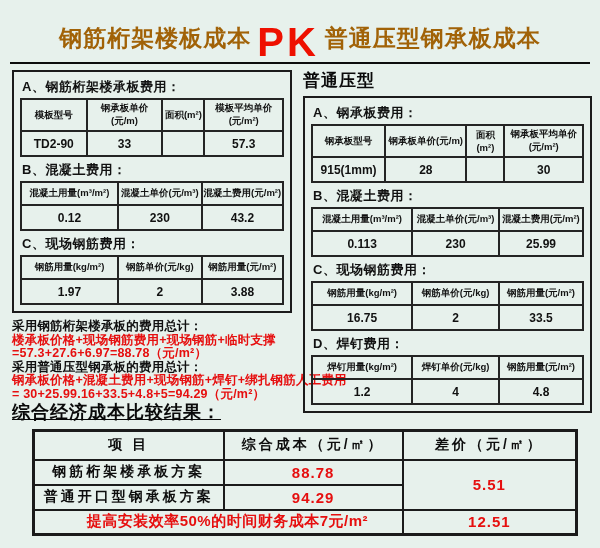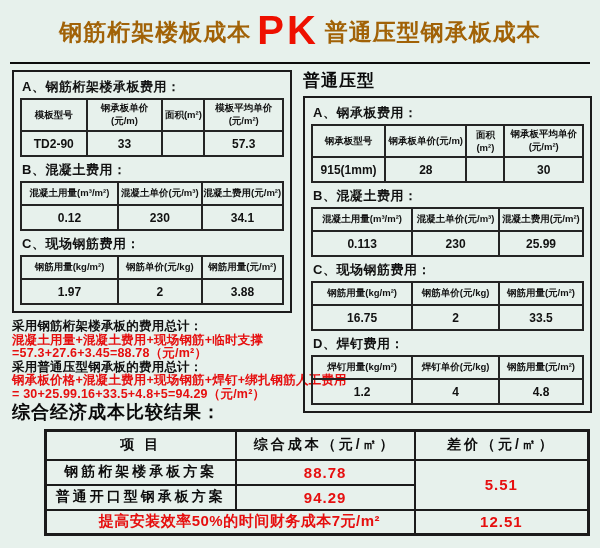--- a/index.html
+++ b/index.html
@@ -18,21 +18,21 @@
     position:absolute; top:10px; left:0; width:600px;
     text-align:center; white-space:nowrap;
   }
   .title-part {
     display:inline-block; vertical-align:middle;
     font-size:23px; letter-spacing:1px; color:#a16207;
   }
   .title-pk {
     display:inline-block; vertical-align:middle;
     font-size:40px; line-height:40px; letter-spacing:3px;
-    color:#ee1000; margin:0 6px 4px 6px;
+    color:#ee1000; margin:12px 6px 4px 6px;
   }
   .top-rule {
     position:absolute; top:62px; left:10px; width:580px;
     border-top:2px solid #0d0d0d;
   }
   
   .panel { position:absolute; top:68px; }
   .panel-left  { left:12px;  width:280px; }
   .panel-right { left:303px; width:289px; }
   .panel-label { font-size:17px; line-height:26px; color:#0a0a0a; letter-spacing:1px; }
@@ -50,24 +50,24 @@
   }
   table.sec th { font-size:9.5px; height:23px; padding:2px 0; }
   table.sec td { font-size:12px; height:25px; }
   
   .summary { margin-top:7px; }
   .sum-line { font-size:12.5px; line-height:13.6px; letter-spacing:0.2px; white-space:nowrap; }
   .sum-black { color:#101010; }
   .sum-red { color:#e60f0f; }
   
   .comparison { position:absolute; top:400px; left:12px; width:576px; }
-  .cmp-heading { font-size:18px; letter-spacing:1px; color:#0a0a0a; }
+  .cmp-heading { font-size:18px; letter-spacing:1px; color:#0a0a0a;text-decoration:underline; }
   table.cmp {
     border-collapse:collapse; table-layout:fixed;
-    width:546px; margin:5px 0 0 32px;
+    width:546px; margin:5px 0 0 20px;
     border:3px solid #1b1b1b;
   }
   table.cmp th, table.cmp td {
     border:2px solid #1b1b1b; text-align:center; vertical-align:middle; font-weight:bold;
   }
   table.cmp th { font-size:14px; height:29px; letter-spacing:3px; color:#0d0d0d; }
   td.cmp-label { font-size:14px; height:25px; letter-spacing:3px; color:#0d0d0d; }
   td.cmp-red { color:#e60f0f; font-size:15px; letter-spacing:1px; }
   td.cmp-note { color:#e60f0f; font-size:15px; text-align:left; padding-left:18px; letter-spacing:0.5px; height:25px; }
 </style>
@@ -117,21 +117,21 @@
           </colgroup>
         <tbody>
             <tr>
           <th>混凝土用量(m³/m²)</th>
           <th>混凝土单价(元/m³)</th>
           <th>混凝土费用(元/m²)</th>
         </tr>
         <tr>
           <td>0.12</td>
           <td>230</td>
-          <td>34.1</td>
+          <td>43.2</td>
         </tr>
       </tbody>
         </table>
 
       <div class="sec-title">C、现场钢筋费用：</div>
       <table class="sec">
         <colgroup>
             <col style="width:37%">
             <col style="width:32%">
             <col style="width:31%">
@@ -146,22 +146,22 @@
           <td>1.97</td>
           <td>2</td>
           <td>3.88</td>
         </tr>
       </tbody>
         </table>
     </div>
 
     <div class="summary">
       <div class="sum-line sum-black">采用钢筋桁架楼承板的费用总计：</div>
-      <div class="sum-line sum-red">混凝土用量+混凝土费用+现场钢筋+临时支撑</div>
-      <div class="sum-line sum-red">=57.3+27.6+3.45=88.78（元/m²）</div>
+      <div class="sum-line sum-red">楼承板价格+现场钢筋费用+现场钢筋+临时支撑</div>
+      <div class="sum-line sum-red">=57.3+27.6+6.97=88.78（元/m²）</div>
       <div class="sum-line sum-black">采用普通压型钢承板的费用总计：</div>
       <div class="sum-line sum-red">钢承板价格+混凝土费用+现场钢筋+焊钉+绑扎钢筋人工费用</div>
       <div class="sum-line sum-red">= 30+25.99.16+33.5+4.8+5=94.29（元/m²）</div>
     </div>
   </div>
 
   <div class="panel panel-right">
     <div class="panel-label">普通压型</div>
     <div class="panel-box">
 

